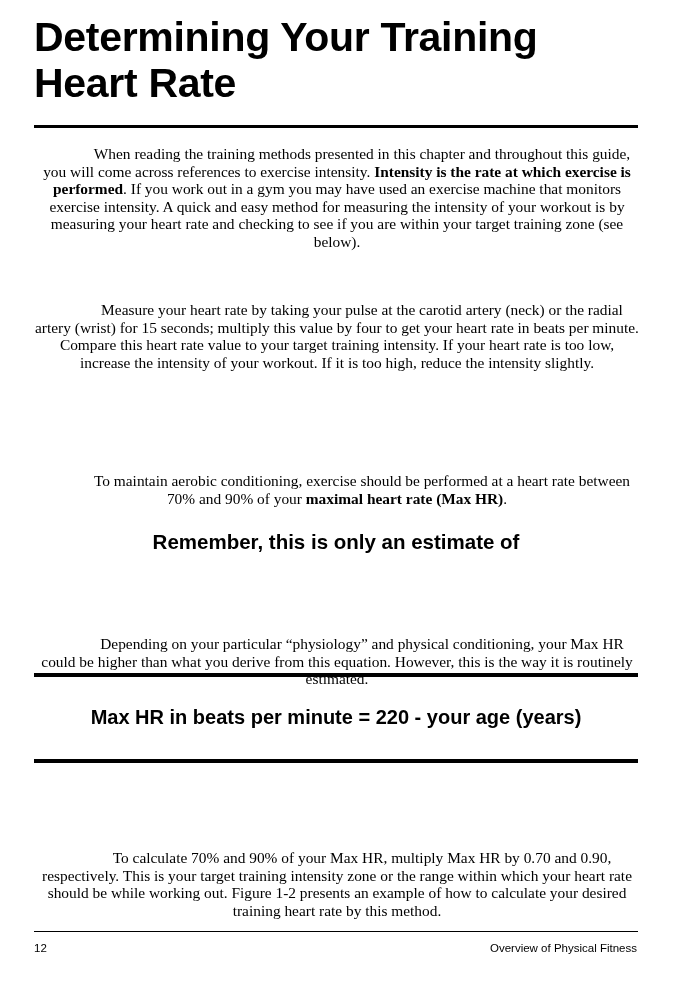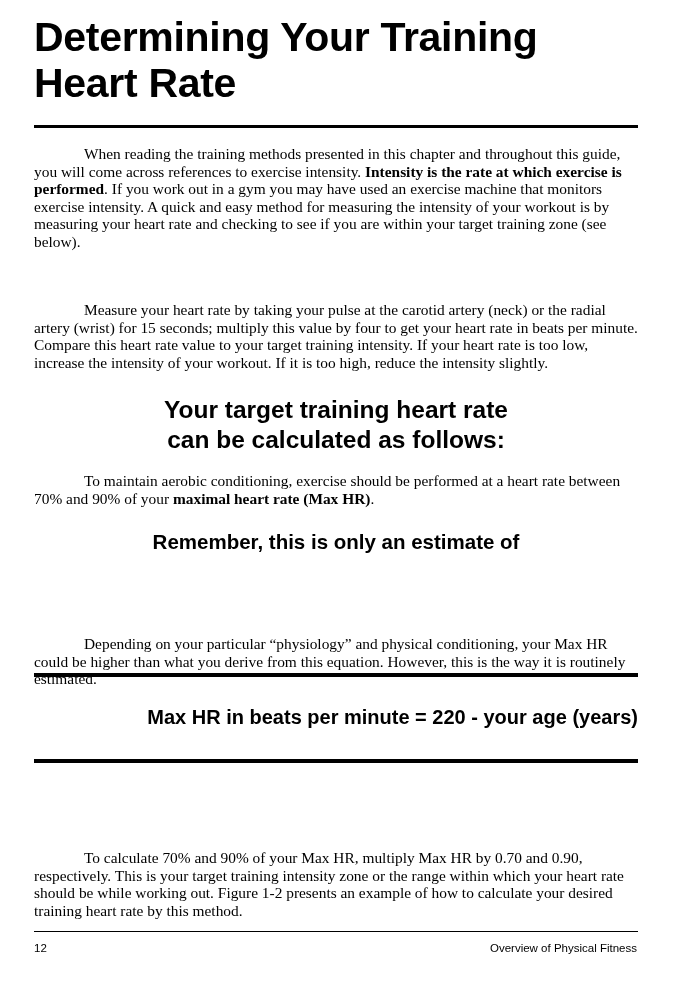--- a/index.html
+++ b/index.html
@@ -6,30 +6,30 @@
     body { width: 685px; height: 981px; position: relative; overflow: hidden; color: #000; }
     .title {
       position: absolute; left: 34px; top: 14px; width: 640px;
       font-family: "Liberation Sans", sans-serif; font-weight: bold;
       font-size: 41px; line-height: 46px; letter-spacing: -0.3px; margin: 0;
     }
     .rule { position: absolute; left: 34px; width: 604px; background: #000; }
     .para {
       position: absolute; left: 34px; width: 606px;
       font-family: "Liberation Serif", serif; font-size: 15.4px; line-height: 17.6px;
-      margin: 0; text-align: left; word-spacing: 0px;
+      margin: 0; text-align: center; word-spacing: 0px;
     }
     .para .indent { display: inline-block; width: 50px; }
     .para b { font-weight: bold; }
     .subhead {
       position: absolute; left: 34px; width: 604px; text-align: center;
       font-family: "Liberation Sans", sans-serif; font-weight: bold; margin: 0;
     }
     .formula {
-      position: absolute; left: 34px; width: 604px; text-align: right; top: 704px;
+      position: absolute; left: 34px; width: 604px; text-align: center; top: 704px;
       font-family: "Liberation Sans", sans-serif; font-weight: bold; font-size: 20px; line-height: 26px;
     }
     .footer-rule { position: absolute; left: 34px; top: 931px; width: 604px; height: 1px; background: #000; }
     .footer-left {
       position: absolute; left: 34px; top: 942px;
       font-family: "Liberation Sans", sans-serif; font-size: 11.5px;
     }
     .footer-right {
       position: absolute; right: 48px; top: 942px;
       font-family: "Liberation Sans", sans-serif; font-size: 11.5px; font-weight: normal;
@@ -47,22 +47,21 @@
 
 <p class="para" style="top:145px;">
   <span class="indent"></span><span>When reading the training methods presented in this chapter and throughout this guide, you will come across references to exercise intensity. </span><b>Intensity is the rate at which exercise is performed</b><span>. If you work out in a gym you may have used an exercise machine that monitors exercise intensity. A quick and easy method for measuring the intensity of your workout is by measuring your heart rate and checking to see if you are within your target training zone (see below).</span>
 </p>
 
 <p class="para" style="top:301px;">
   <span class="indent"></span><span>Measure your heart rate by taking your pulse at the carotid artery (neck) or the radial artery (wrist) for 15 seconds; multiply this value by four to get your heart rate in beats per minute. Compare this heart rate value to your target training intensity. If your heart rate is too low, increase the intensity of your workout. If it is too high, reduce the intensity slightly.</span>
 </p>
 
 <h2 class="subhead" style="top:395px;font-size:24.5px;line-height:30px;">
-  <span>Your target training heart rate</span><br>
-  <span>can be calculated as follows:</span>
+  <br>
 </h2>
 
 <p class="para" style="top:472px;">
   <span class="indent"></span><span>To maintain aerobic conditioning, exercise should be performed at a heart rate between 70% and 90% of your </span><b>maximal heart rate (Max HR)</b><span>.</span>
 </p>
 
 <h2 class="subhead" style="top:529px;font-size:20.5px;line-height:26px;">
   <span>Remember, this is only an estimate of</span><br>
 </h2>
 

